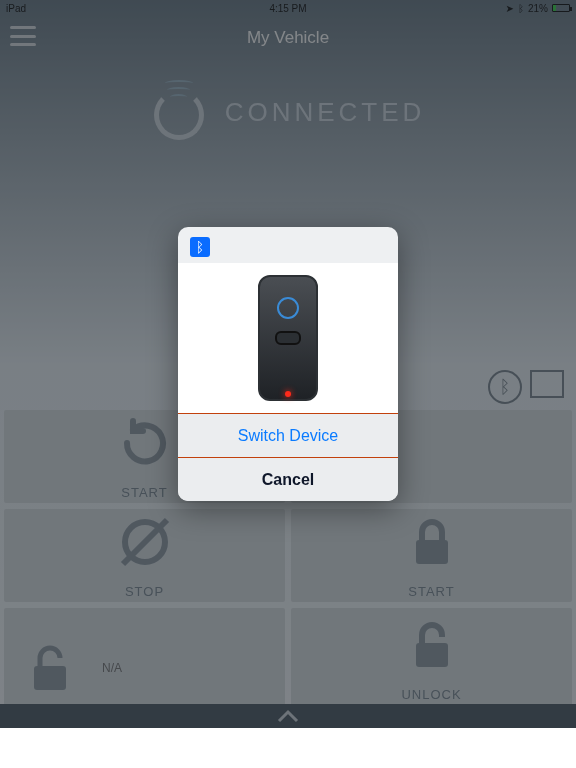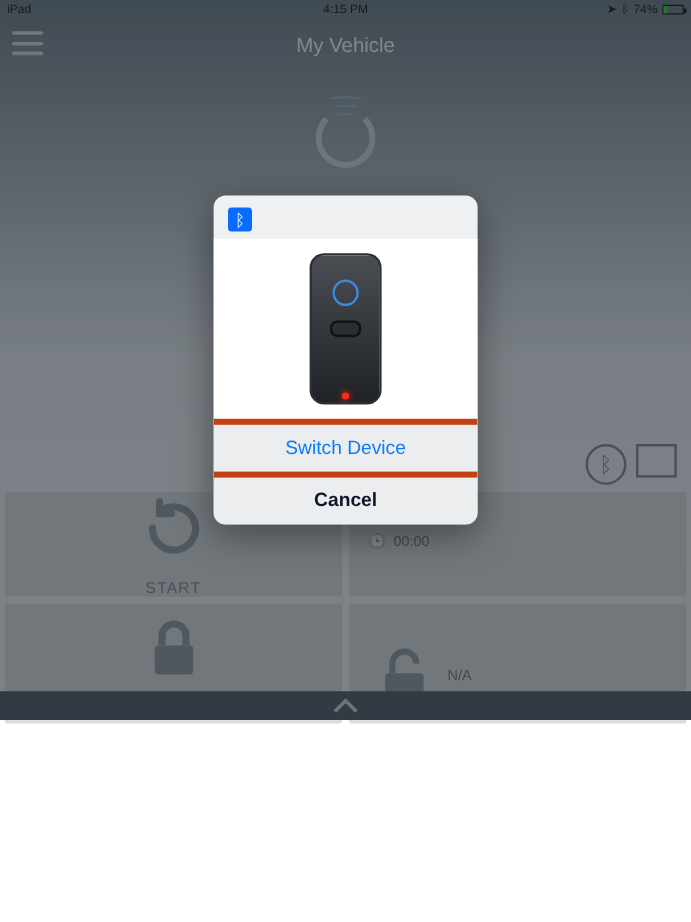--- a/index.html
+++ b/index.html
@@ -1,17 +1,17 @@
 <!DOCTYPE html>
 <html><head>
 <meta charset="utf-8">
 <style>
   * { margin: 0; padding: 0; box-sizing: border-box; font-family: -apple-system, "Helvetica Neue", Arial, sans-serif; }
   html, body { width: 576px; height: 768px; overflow: hidden; }
-  .app { position: relative; width: 576px; height: 600px; background: linear-gradient(to bottom,#6a7a86 0%,#e8eff4 50%,#f4f8fb 100%); }
+  .app { position: relative; width: 576px; height: 728px; background: linear-gradient(to bottom,#6a7a86 0%,#e8eff4 50%,#f4f8fb 100%); }
 
   
   .status-bar { position:absolute; top:0; left:0; right:0; height:16px; display:flex; align-items:center; justify-content:space-between; padding:0 6px; font-size:10px; color:#111; }
   .status-center{position:absolute; left:50%; transform:translateX(-50%);text-align:center;}
   .status-right{display:flex; align-items:center; gap:4px;}
   .batt{display:inline-block;width:18px;height:8px;border:1px solid #111;border-radius:1px;position:relative;}
   .batt::after{content:"";position:absolute;right:-3px;top:2px;width:2px;height:4px;background:#111;}
   .batt-fill{position:absolute;left:0;top:0;bottom:0;width:21%;background:#3bd24a;}
 
   
@@ -27,21 +27,21 @@
   .conn-waves{position:absolute;top:-4px;left:14px;width:28px;}
   .conn-waves span{display:block;border:2px solid #9bb5c6;border-bottom:none;border-left:none;border-right:none;border-radius:50% 50% 0 0;height:6px;margin-bottom:1px;}
   .conn-label{color:#cfd8df;font-size:26px;letter-spacing:4px;font-weight:300;}
 
   
   .grid{position:absolute;left:0;right:0;bottom:20px;top:410px;display:grid;grid-template-columns:repeat(2,1fr);grid-template-rows:repeat(2,1fr);gap:6px;padding:0 4px;}
   .tile{background:#d7dde1;border-radius:2px;display:flex;flex-direction:column;align-items:center;justify-content:center;color:#7c8a94;gap:12px;}
   .tile svg{width:60px;height:60px;fill:none;stroke:#8e9aa3;stroke-width:6;}
   .tile .lbl{font-size:13px;letter-spacing:1px;}
   .tile.center{font-size:12px;align-items:flex-start;padding:10px 16px;justify-content:flex-start;gap:10px;}
-  .tile.center .row{display:flex;align-items:center;gap:6px;color:#777;font-size:12px;}
+  .tile.center .row{display:flex;align-items:center;gap:22px;color:#777;font-size:12px;}
 
   
   .status-row{position:absolute;right:12px;top:370px;display:flex;gap:8px;}
   .status-row .circ{width:34px;height:34px;border:2px solid #7a8690;border-radius:50%;display:flex;align-items:center;justify-content:center;color:#7a8690;font-size:18px;}
   .status-row .box{width:34px;height:28px;border:2px solid #7a8690;position:relative}
 
   
   .chev{position:absolute;bottom:0;left:0;right:0;height:24px;background:#4c5a64;display:flex;align-items:center;justify-content:center;}
   .chev svg{width:22px;height:14px;stroke:#cfd6db;fill:none;stroke-width:3;}
 
@@ -49,36 +49,36 @@
   .overlay{position:absolute;inset:0;background:rgba(30,35,40,0.55);display:flex;align-items:center;justify-content:center;}
   .modal{width:220px;background:#eef0f2;border-radius:10px;overflow:hidden;box-shadow:0 8px 30px rgba(0,0,0,.4);}
   .modal-head{display:flex;gap:8px;padding:10px 12px 6px;align-items:flex-start;}
   .bt-icon{width:20px;height:20px;background:#0a6cff;border-radius:3px;display:flex;align-items:center;justify-content:center;color:#fff;font-size:14px;flex-shrink:0;}
   .modal-head .txt{font-size:12px;font-weight:700;color:#000;line-height:1.3;}
   .modal-img{height:150px;background:#fff;display:flex;align-items:center;justify-content:center;}
   .remote{width:60px;height:126px;background:linear-gradient(#4a4e53,#1f2226);border-radius:12px;position:relative;border:2px solid #2c3034;}
   .remote .circ{width:22px;height:22px;border:2px solid #3a8bd6;border-radius:50%;position:absolute;top:20px;left:50%;transform:translateX(-50%);}  
   .remote .btn{width:26px;height:14px;border:2px solid #111;border-radius:6px;position:absolute;top:54px;left:50%;transform:translateX(-50%);background:#2b2f33;}
   .remote .led{width:6px;height:6px;background:#ff2a1a;border-radius:50%;position:absolute;bottom:2px;left:50%;transform:translateX(-50%);box-shadow:0 0 6px #ff2a1a;}
-  .modal-btn{height:44px;display:flex;align-items:center;justify-content:center;background:#ebedef;border-top:5px solid #c2410c;font-size:16px;}
+  .modal-btn{height:44px;display:flex;align-items:center;justify-content:center;background:#ebedef;border-top:1px solid #c2410c;font-size:16px;}
   .modal-btn.primary{color:#0a7bff;}
   .modal-btn.cancel{color:#0f172a;font-weight:600;}
 </style>
 </head>
 <body>
 
 <div class="app">
 
   <div class="status-bar">
     <span>iPad</span>
     <span class="status-center">4:15 PM</span>
     <span class="status-right">
       <span>➤</span>
       <span>ᛒ</span>
-      <span>74%</span>
+      <span>21%</span>
       <span class="batt">
           <span class="batt-fill"></span>
         </span>
     </span>
   </div>
 
   <div class="nav">
     <div class="menu-btn">
         <span></span>
         <span></span>
@@ -89,20 +89,21 @@
 
   <div class="conn">
     <div class="conn-icon">
       <div class="conn-waves">
           <span></span>
           <span style="width:80%;margin-left:10%"></span>
           <span style="width:60%;margin-left:20%"></span>
         </div>
       <div class="conn-ring"></div>
     </div>
+    <div class="conn-label">CONNECTED</div>
   </div>
 
   <div class="status-row">
     <div class="circ">ᛒ</div>
     <div class="box"></div>
   </div>
 
   <div class="grid">
     <div class="tile">
       <svg viewBox="0 0 60 60">
@@ -116,33 +117,47 @@
           <span>✂</span>
           <span>8°C</span>
         </div>
       <div class="row">
           <span>🕒</span>
           <span>00:00</span>
         </div>
     </div>
     <div class="tile">
       <svg viewBox="0 0 60 60">
+          <circle cx="30" cy="30" r="20"></circle>
+          <line x1="8" y1="52" x2="52" y2="8"></line>
+        </svg>
+      <span class="lbl">STOP</span>
+    </div>
+    <div class="tile">
+      <svg viewBox="0 0 60 60">
           <rect x="14" y="28" width="32" height="24" rx="3" fill="#8e9aa3" stroke="none"></rect>
           <path d="M20 28v-8a10 10 0 0 1 20 0v8"></path>
         </svg>
       <span class="lbl">START</span>
     </div>
     <div class="tile center">
       <div class="row" style="margin-top:20px">
         <svg width="28" height="28" viewBox="0 0 60 60" style="stroke:#8e9aa3;stroke-width:5;fill:none">
             <rect x="14" y="28" width="32" height="24" rx="3" fill="#8e9aa3" stroke="none"></rect>
             <path d="M20 28v-8a10 10 0 0 1 20 0"></path>
           </svg>
         <span>N/A</span>
       </div>
+    </div>
+    <div class="tile">
+      <svg viewBox="0 0 60 60">
+          <rect x="14" y="28" width="32" height="24" rx="3" fill="#8e9aa3" stroke="none"></rect>
+          <path d="M20 28v-8a10 10 0 0 1 20 0v2"></path>
+        </svg>
+      <span class="lbl">UNLOCK</span>
     </div>
   </div>
 
   <div class="chev">
     <svg viewBox="0 0 22 14">
         <polyline points="2,12 11,3 20,12"></polyline>
       </svg>
   </div>
 
   <div class="overlay">

